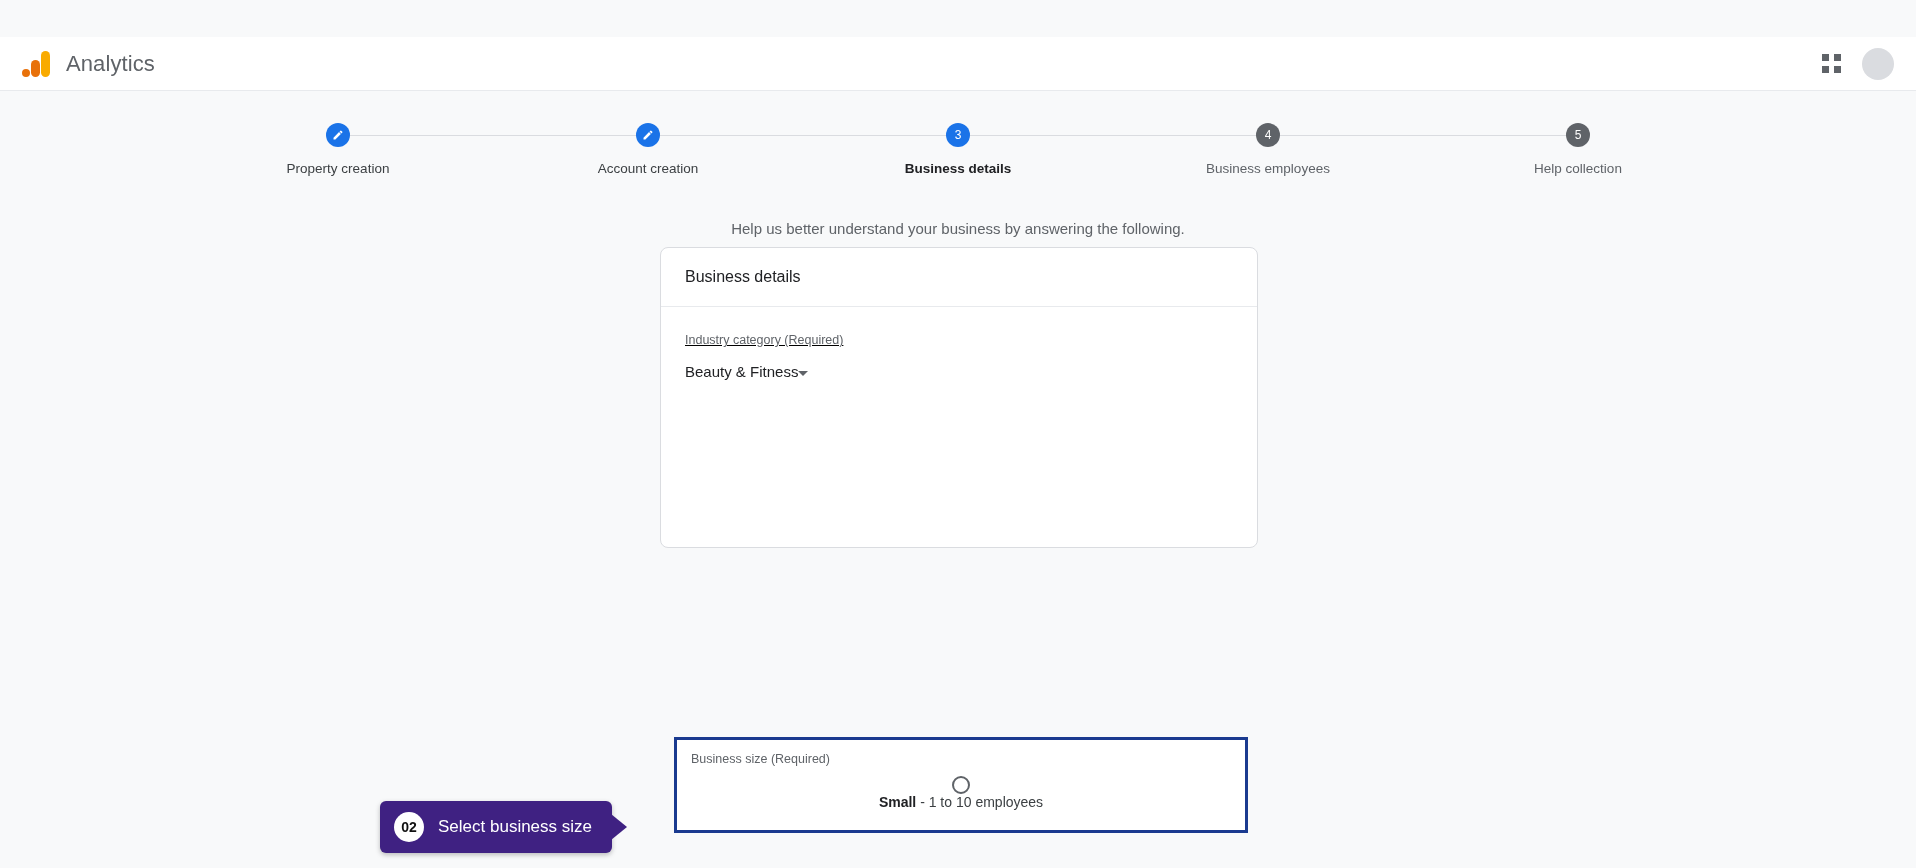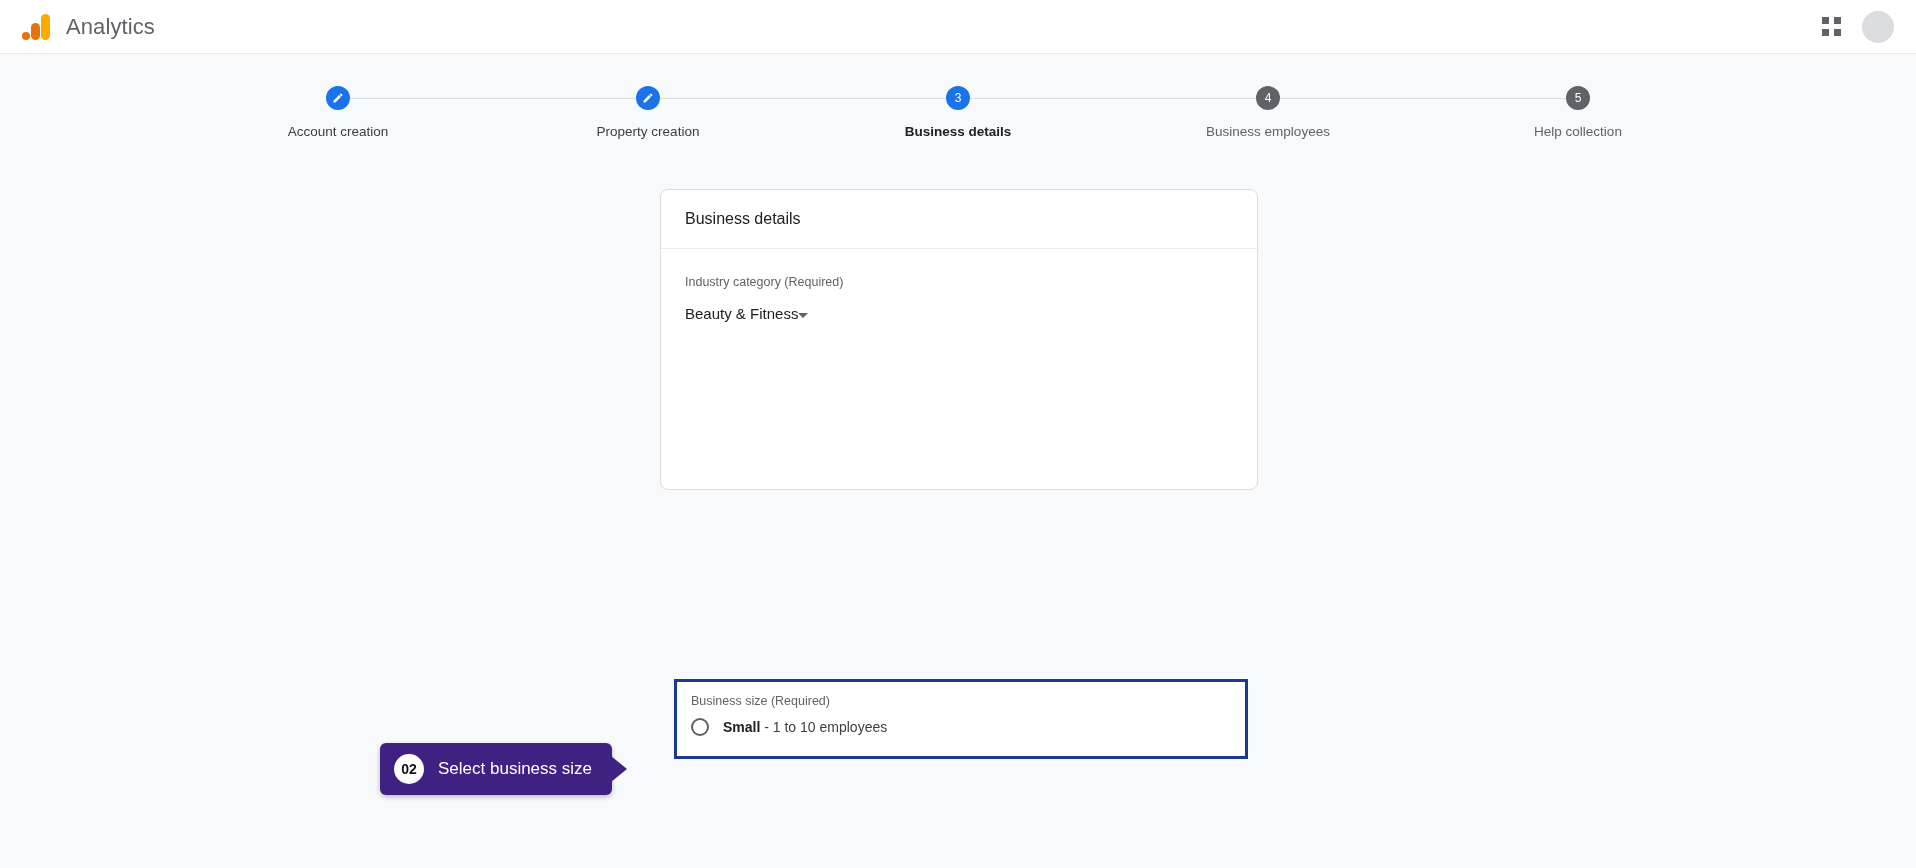--- a/index.html
+++ b/index.html
@@ -13,20 +13,21 @@
 
   
   .topbar {
     height: 54px;
     background: #ffffff;
     border-bottom: 1px solid #e8eaed;
     display: flex;
     align-items: center;
     padding: 0 22px;
     position: relative;
+    margin-top: 37px;
   }
   .brand { display: flex; align-items: center; gap: 14px; }
   .ga-logo { width: 30px; height: 30px; position: relative; }
   .ga-logo .bar-tall {
     position: absolute; right: 2px; bottom: 2px;
     width: 9px; height: 26px; border-radius: 4.5px;
     background: #f9ab00;
   }
   .ga-logo .bar-mid {
     position: absolute; right: 12px; bottom: 2px;
@@ -139,21 +140,21 @@
     border: 1px solid #dadce0;
     border-radius: 8px;
     text-align: left;
   }
   .card-header {
     padding: 20px 24px;
     font-size: 16px;
     color: #202124;
     border-bottom: 1px solid #e8eaed;
   }
-  .card-body { padding: 26px 24px 18px 24px; }
+  .card-body { padding: 26px 24px 18px 24px; text-decoration: underline; }
   .field-label {
     font-size: 12.5px;
     color: #5f6368;
   }
   .select-row {
     margin-top: 16px;
     display: inline-flex;
     align-items: center;
     gap: 0;
     font-size: 15px;
@@ -175,23 +176,23 @@
     top: 498px;
     width: 574px;
     background: #fff;
     border: 3px solid #1a3a8f;
     padding: 12px 14px 14px 14px;
   }
   .radio-group .field-label { display: block; margin-bottom: 4px; }
   .radio-item {
     display: flex;
     align-items: center;
-    gap: 14px;
     padding: 6px 0;
     cursor: pointer;
+    flex-direction: column;
   }
   .radio-mark {
     width: 18px; height: 18px;
     border-radius: 50%;
     border: 2px solid #5f6368;
     flex: 0 0 auto;
     position: relative;
     background: #fff;
   }
   .radio-item.selected .radio-mark { border-color: #1a73e8; }
@@ -271,30 +272,30 @@
 <div class="stepper">
   <div class="steps">
     <div class="connector" style="left:115px; right:115px;"></div>
 
     <div class="step done">
       <div class="step-circle done">
         <svg width="12" height="12" viewBox="0 0 24 24" fill="#ffffff" aria-hidden="true">
           <path d="M3 17.25V21h3.75L17.81 9.94l-3.75-3.75L3 17.25zM20.71 7.04a1 1 0 0 0 0-1.41l-2.34-2.34a1 1 0 0 0-1.41 0l-1.83 1.83 3.75 3.75 1.83-1.83z"></path>
         </svg>
       </div>
-      <div class="step-label">Account creation</div>
+      <div class="step-label">Property creation</div>
     </div>
 
     <div class="step done">
       <div class="step-circle done">
         <svg width="12" height="12" viewBox="0 0 24 24" fill="#ffffff" aria-hidden="true">
           <path d="M3 17.25V21h3.75L17.81 9.94l-3.75-3.75L3 17.25zM20.71 7.04a1 1 0 0 0 0-1.41l-2.34-2.34a1 1 0 0 0-1.41 0l-1.83 1.83 3.75 3.75 1.83-1.83z"></path>
         </svg>
       </div>
-      <div class="step-label">Property creation</div>
+      <div class="step-label">Account creation</div>
     </div>
 
     <div class="step current">
       <div class="step-circle active">3</div>
       <div class="step-label">Business details</div>
     </div>
 
     <div class="step">
       <div class="step-circle">4</div>
       <div class="step-label">Business employees</div>
@@ -302,20 +303,21 @@
 
     <div class="step">
       <div class="step-circle">5</div>
       <div class="step-label">Help collection</div>
     </div>
   </div>
 </div>
 
 <div class="content">
   <div class="page-sub">
+    <div>Help us better understand your business by answering the following.</div>
   </div>
 </div>
 
 <div class="card-wrap">
 
   <div class="card">
     <div class="card-header">Business details</div>
     <div class="card-body">
       <div class="field-label">Industry category (Required)</div>
       <div class="select-row">

